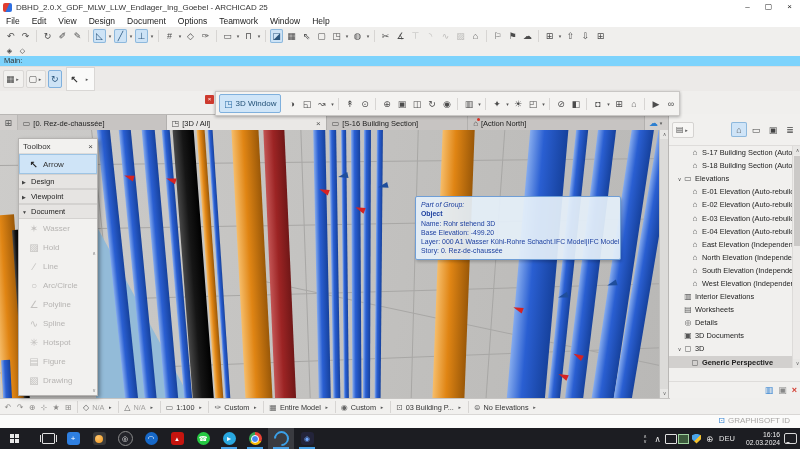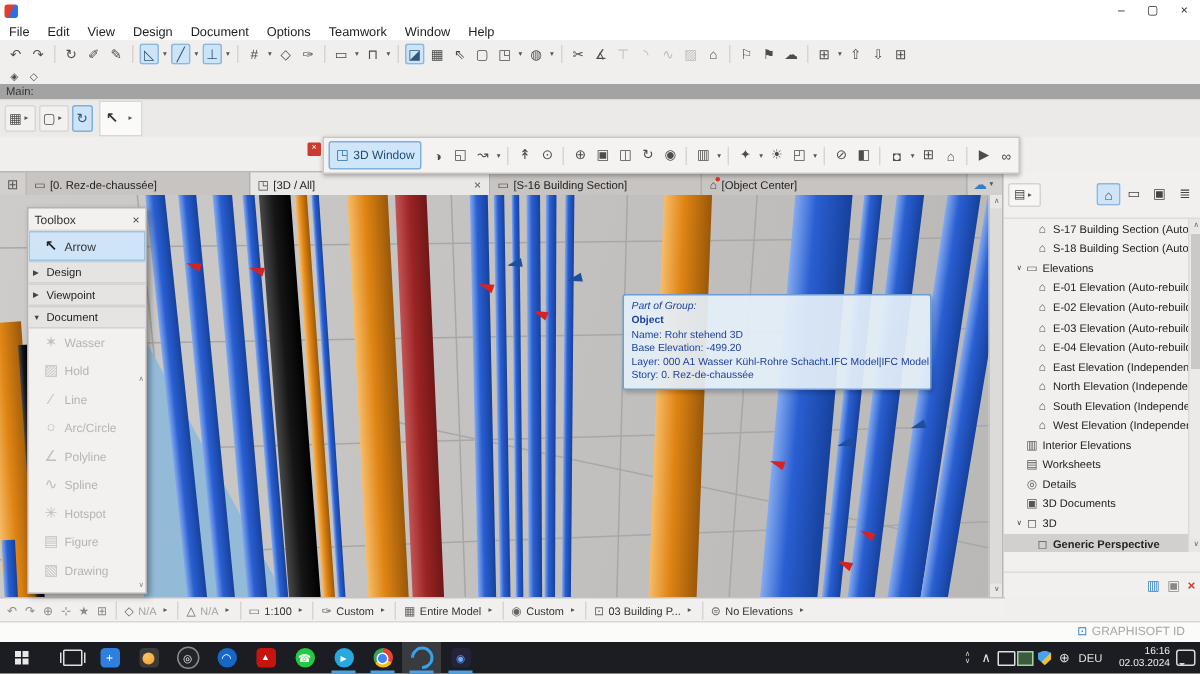--- a/index.html
+++ b/index.html
@@ -21,21 +21,21 @@
   #toolbar1{top:27px;height:18px;background:#f0efed;display:flex;align-items:center;padding-left:3px;overflow:hidden;}
   #toolbar2{top:45px;height:11px;background:#f0efed;display:flex;align-items:center;padding-left:3px;border-bottom:1px solid #e2e0de;}
   .tbi{display:inline-flex;width:13px;height:14px;align-items:center;justify-content:center;
        font-size:9px;color:#4c4c4c;margin:0 1px;border-radius:2px;flex:none;}
   .tbi.sm{width:11px;height:9px;font-size:7px;}
   .tbi.hl{background:#cde3f6;box-shadow:inset 0 0 0 1px #8db8dc;color:#2c577e;}
   .tbi.dis{color:#bdbcba;}
   .tdd{font-size:5px;color:#555;width:6px;flex:none;text-align:center;}
   .tsep{width:1px;height:12px;background:#d7d5d3;margin:0 3px;flex:none;}
   
-  #mainlabel{top:56px;height:10px;background:#a3a3a3;font-size:7.5px;color:#333;padding-left:4px;line-height:10px;}
+  #mainlabel{top:56px;height:10px;background:#7dd3fc;font-size:7.5px;color:#333;padding-left:4px;line-height:10px;}
   #toolrow{top:66px;height:24px;background:#eceae8;display:flex;align-items:center;padding-left:3px;border-top:1px solid #e0dedc;}
   .trb{display:inline-flex;align-items:center;height:16px;padding:0 2px;margin-right:2px;border-radius:2px;
        font-size:9px;color:#4c4c4c;background:#f2f1ef;border:1px solid #d9d7d5;}
   .trb.hl{background:#cde3f6;border-color:#7fb0dd;color:#2c577e;}
   .trb .tdd{font-size:5px;}
   .arrowpanel{display:inline-flex;align-items:center;height:22px;padding:0 4px;background:#fafaf9;
               border:1px solid #d9d7d5;margin-left:2px;font-size:10px;color:#333;}
   
   #f3dclose{position:absolute;left:205px;top:95px;width:9px;height:9px;background:#cd3a2e;color:#fff;
             font-size:6px;line-height:9px;text-align:center;border-radius:1px;z-index:6;}
@@ -156,20 +156,21 @@
   .bubble::after{content:"";position:absolute;left:1px;bottom:-3px;border:2px solid transparent;border-top-color:#d8d8d8;}
   .g{display:inline-block;}
 </style>
 </head>
 <body>
 
 <div id="app">
 
   <div id="titlebar" class="bar">
     <span class="appico"></span>
+    <span class="wtitle">DBHD_2.0.X_GDF_MLW_LLW_Endlager_Ing_Goebel - ARCHICAD 25</span>
     <span class="caps">
         <span class="cap">–</span>
         <span class="cap">▢</span>
         <span class="cap">×</span>
       </span>
   </div>
 
   <div id="menubar" class="bar">
       <span class="mi">File</span>
       <span class="mi">Edit</span>
@@ -309,21 +310,21 @@
         <span class="tico">◳</span>
         <span>[3D / All]</span>
         <span class="tclose">×</span>
       </span>
       <span class="tab" style="width: 140px;">
         <span class="tico">▭</span>
         <span>[S-16 Building Section]</span>
       </span>
       <span class="tab" style="width: 178px;">
         <span class="tico">⌂<span class="badge"></span></span>
-        <span>[Object Center]</span>
+        <span>[Action North]</span>
       </span>
       <span class="cloudbtn">
         <span class="g">☁</span>
         <span class="tdd" style="color: rgb(85, 85, 85);">▾</span>
       </span>
     </div>
 
   <div id="viewport">
       <div class="wl" style="left: -10px; top: 35px; width: 700px; height: 1px; transform: rotate(-0.6deg); transform-origin: 0px 0px; background: rgb(168, 167, 165);"></div>
       <div class="wl" style="left: -10px; top: 100px; width: 700px; height: 1px; transform: rotate(-1deg); transform-origin: 0px 0px; background: rgb(168, 167, 165);"></div>

